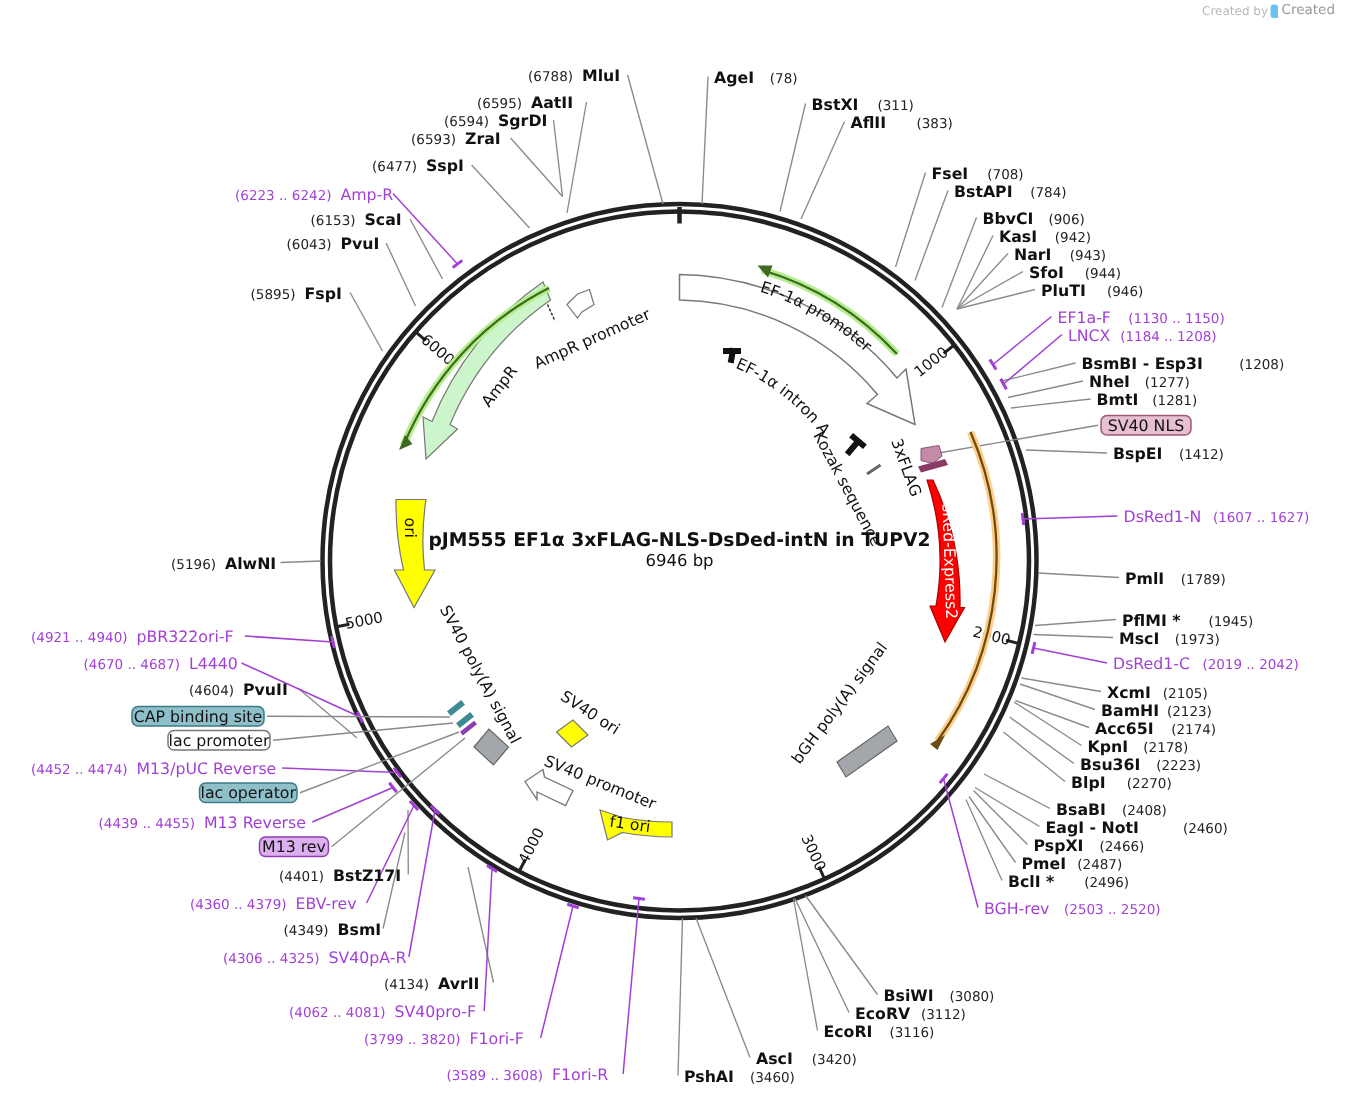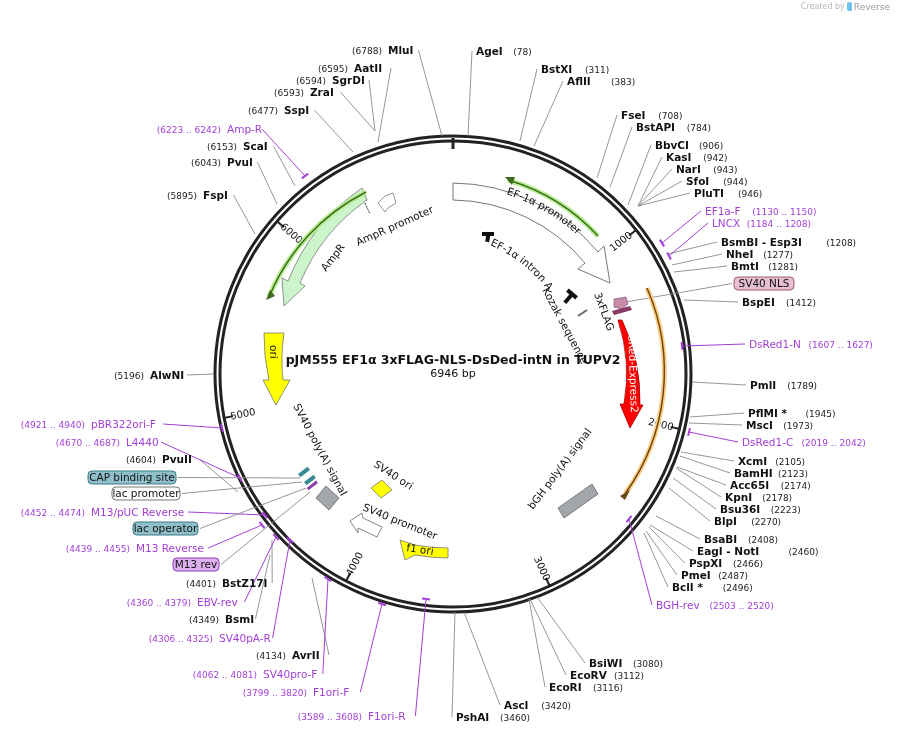--- a/index.html
+++ b/index.html
@@ -1,38 +1,38 @@
 <!DOCTYPE html>
 <html><head>
 <meta charset="utf-8">
 <style>
   html, body { margin:0; padding:0; background:#ffffff; }
   body { width:898px; height:733px; position:relative; overflow:hidden; font-family:"DejaVu Sans", sans-serif; }
   #map { position:absolute; left:0; top:0; }
-  .credit { position:absolute; right:8px; top:2px; font-size:8px; color:#b8b8b8; display:flex; align-items:flex-start; gap:2px; }
+  .credit { position:absolute; right:8px; top:2px; font-size:8px; color:#b8b8b8; display:flex; align-items:center; gap:2px; }
   .credit .logo { display:inline-block; width:5px; height:9px; background:#6cc2ee; border-radius:2px 2px 0 2px; }
   .credit .brand { font-size:9px; color:#9a9a9a; }
   .site-name { font-weight:bold; font-size:10.5px; fill:#111; }
   .site-pos { font-size:9px; fill:#222; }
   .primer-name { font-size:10.5px; fill:#a23fd6; }
   .primer-pos { font-size:9px; fill:#a23fd6; }
   .leader { stroke:#8a8a8a; stroke-width:0.9; fill:none; }
   .leader-primer { stroke:#a23fd6; stroke-width:1; fill:none; }
   .feat-label { font-size:10.5px; fill:#111; }
   .title { font-weight:bold; font-size:12.5px; fill:#111; }
   .subtitle { font-size:11px; fill:#111; }
   .tick-label { font-size:10px; fill:#111; }
 </style>
 </head>
 <body>
 
 <div class="credit">
   <span>Created by</span>
   <span class="logo"></span>
-  <span class="brand">Reverse</span>
+  <span class="brand">Created</span>
 </div>
 
 <svg id="map" width="898" height="733" viewBox="0 0 898 733">
   <defs>
     <path id="arc-ef1a" d="M 453 186 A 188 188 0 0 1 606 268"></path>
     <path id="arc-intron" d="M 490 245 A 140 140 0 0 1 560 310"></path>
     <path id="arc-kozak" d="M 540 300 A 120 120 0 0 1 565 370"></path>
     <path id="arc-flag" d="M 593 295 A 150 150 0 0 1 610 340"></path>
     <path id="arc-dsred" d="M 626 330 A 178 178 0 0 1 630 420"></path>
     <path id="arc-bgh" d="M 530 512 A 150 150 0 0 0 600 450"></path>

